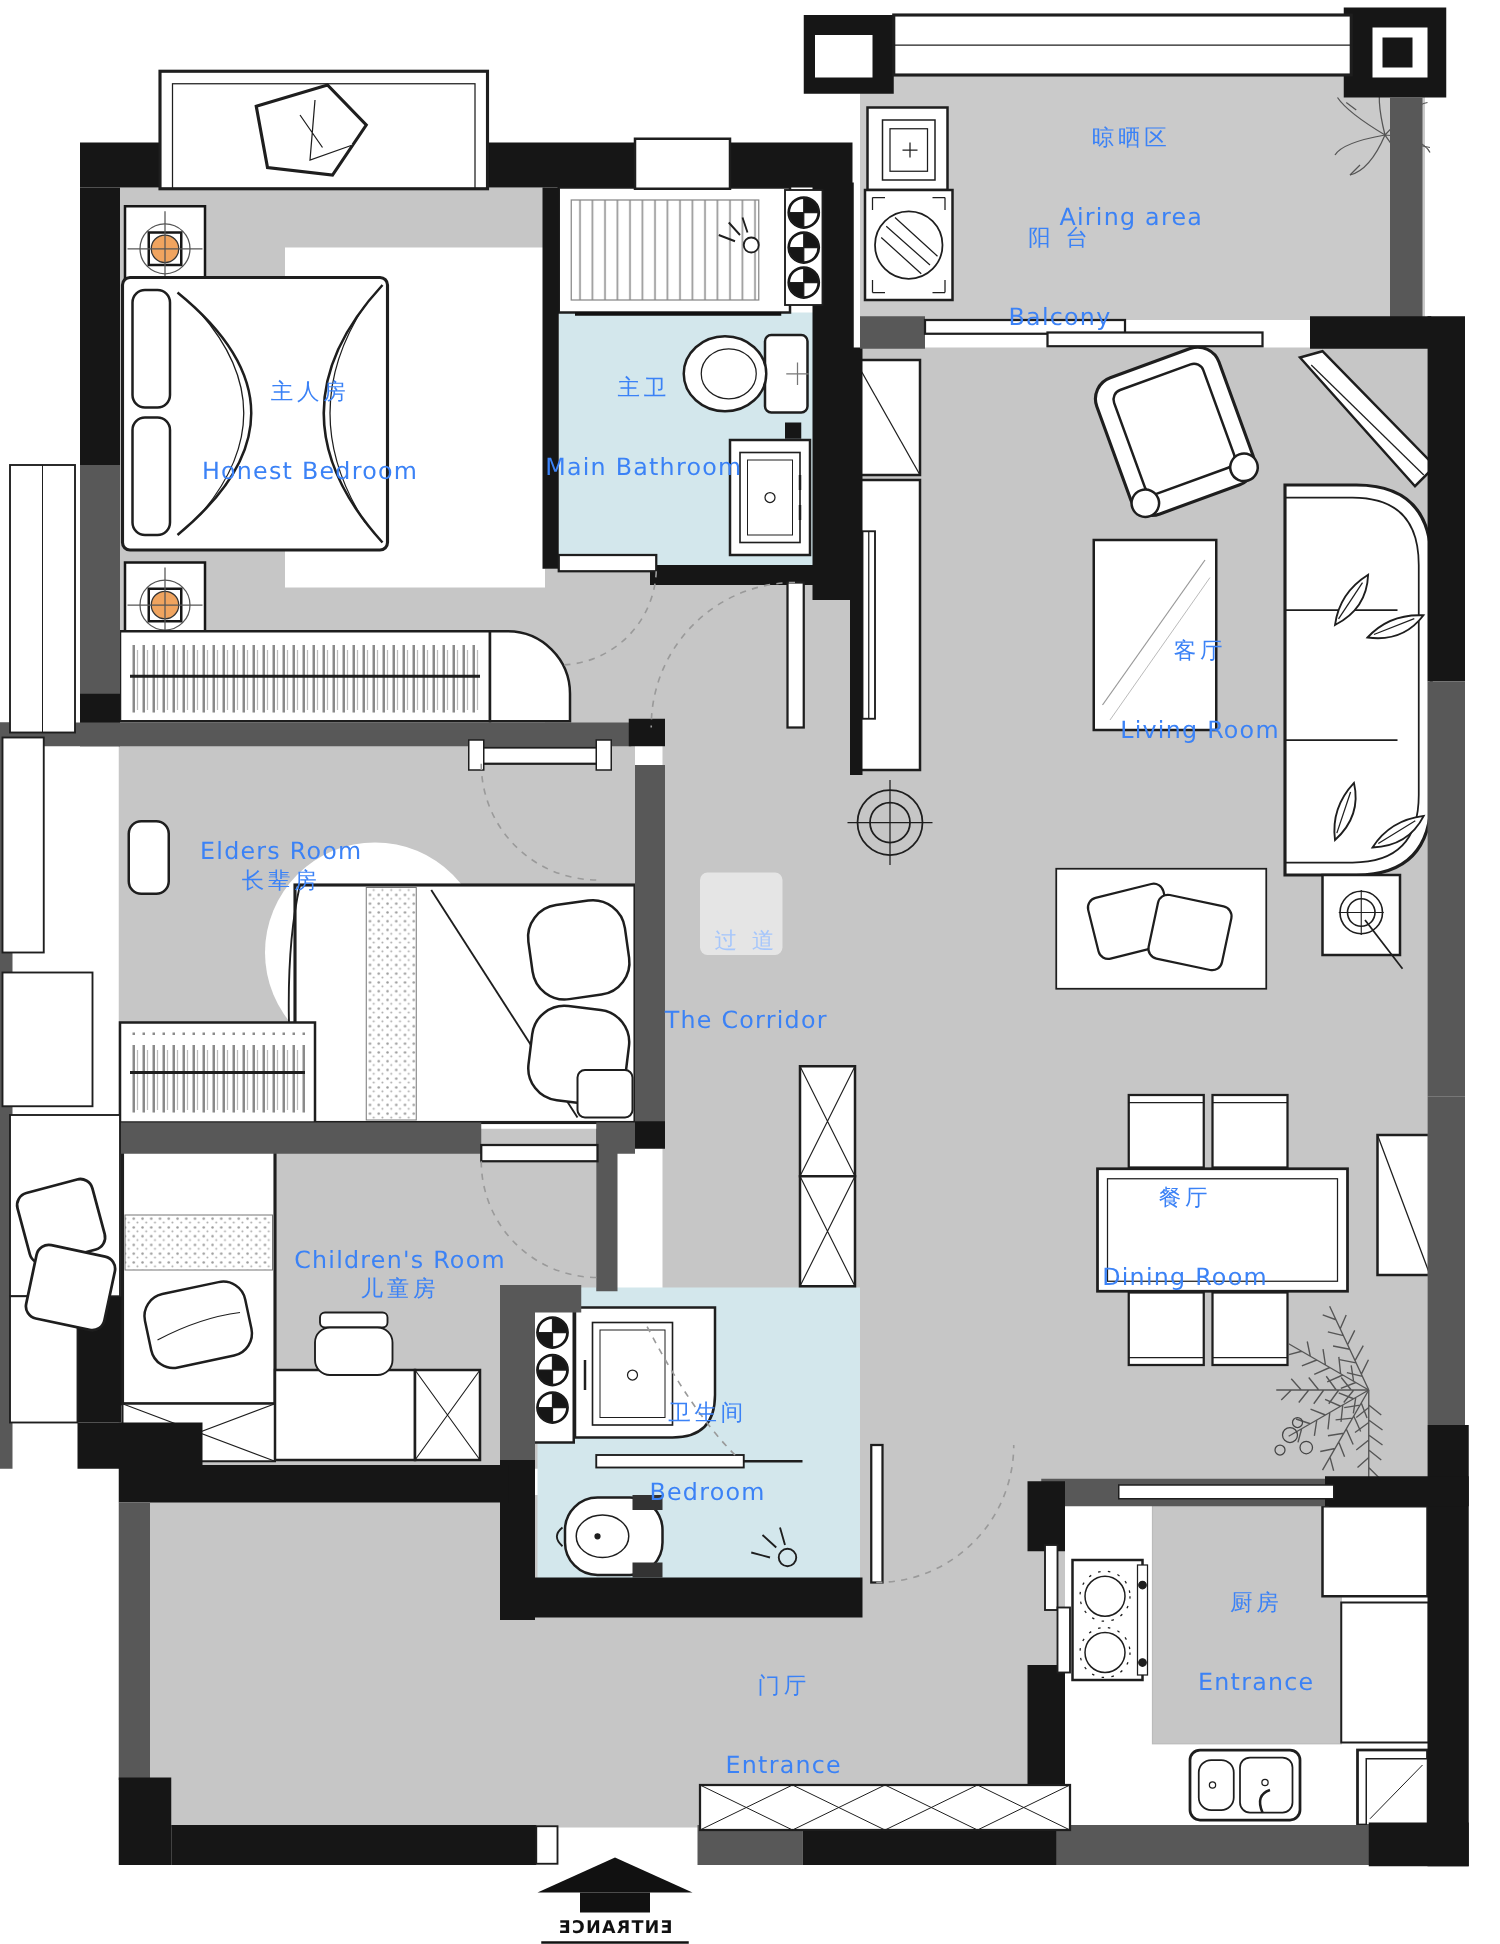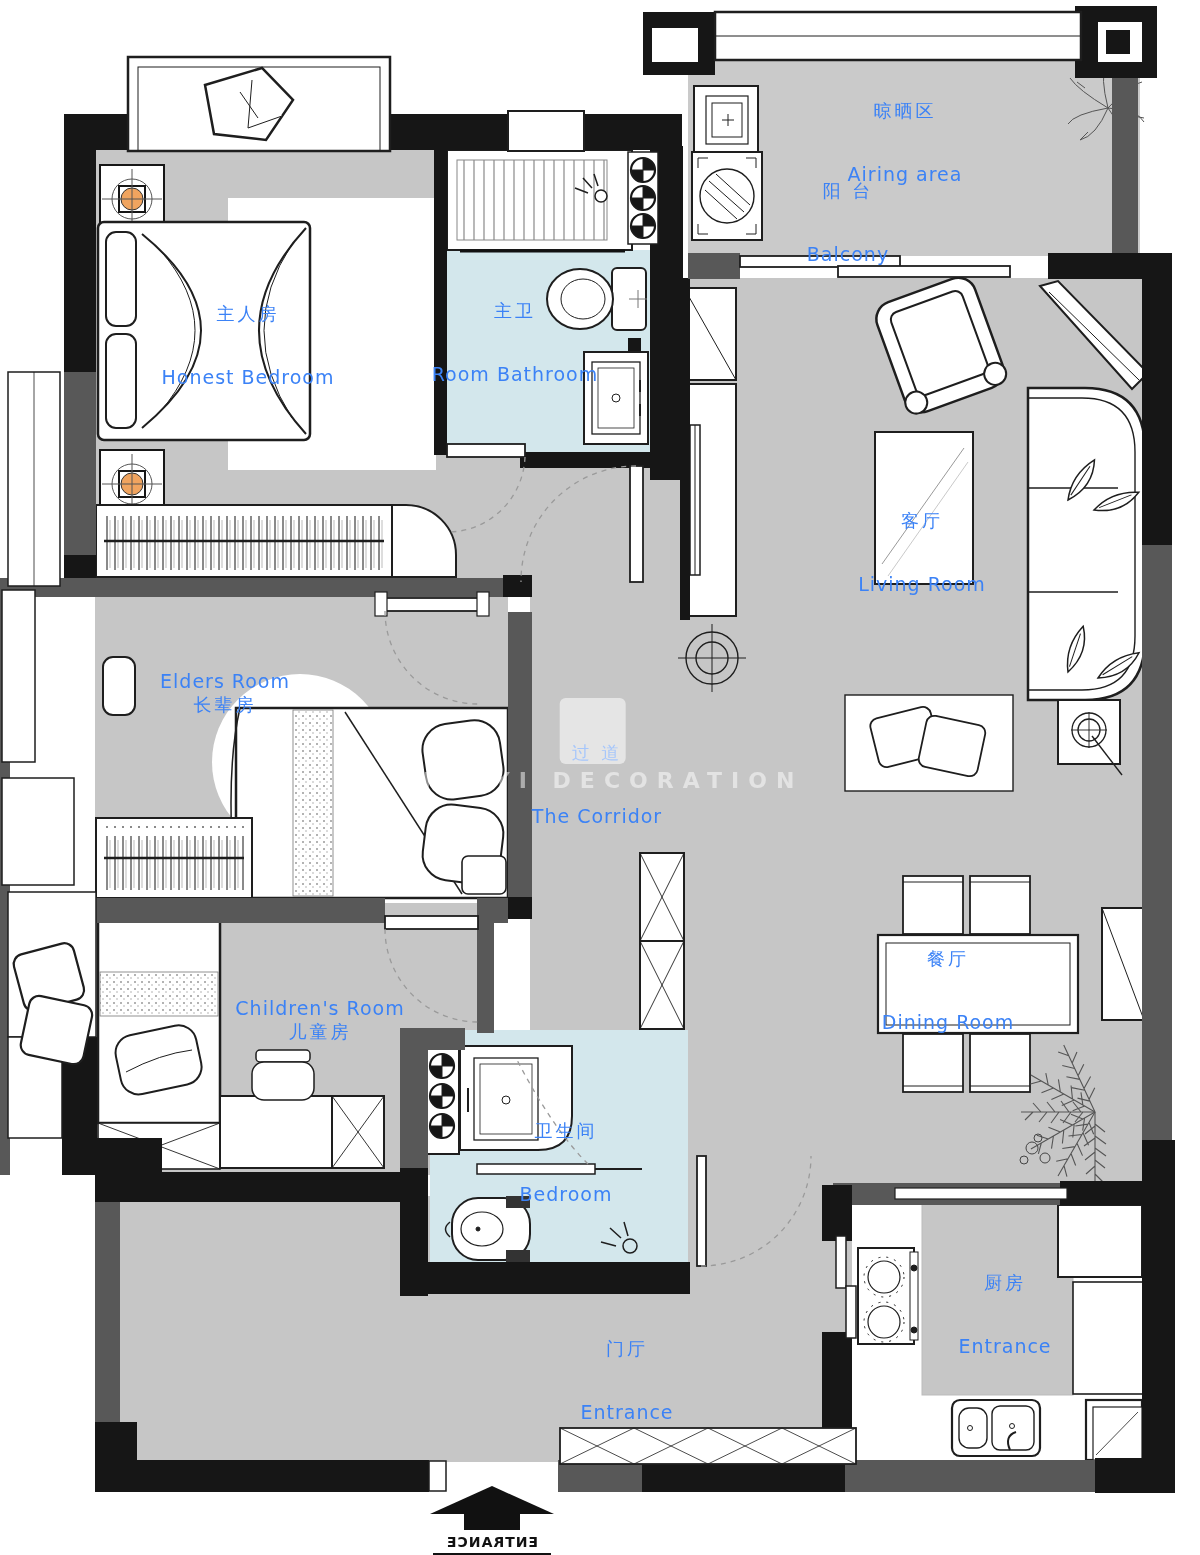--- a/index.html
+++ b/index.html
@@ -484,23 +484,23 @@
 <div class="room-label" style="left:848px;top:180px">
   <div class="lab-zh">阳 台</div>
   <div class="lab-en">Balcony</div>
 </div>
 <div class="room-label" style="left:248px;top:303px">
   <div class="lab-zh">主人房</div>
   <div class="lab-en">Honest Bedroom</div>
 </div>
 <div class="room-label" style="left:515px;top:300px">
   <div class="lab-zh">主卫</div>
-  <div class="lab-en">Room Bathroom</div>
-</div>
-<div class="room-label" style="left:922px;top:510px">
+  <div class="lab-en">Main Bathroom</div>
+</div>
+<div class="room-label" style="left:960px;top:510px">
   <div class="lab-zh">客厅</div>
   <div class="lab-en">Living Room</div>
 </div>
 <div class="room-label" style="left:225px;top:630px">
   <div class="lab-en">Elders Room</div>
   <div class="lab-zh">长辈房</div>
 </div>
 <div class="room-label" style="left:597px;top:742px">
   <div class="lab-zh">过 道</div>
   <div class="lab-en">The Corridor</div>
@@ -523,21 +523,20 @@
 </div>
 <div class="room-label" style="left:1005px;top:1272px">
   <div class="lab-zh">厨房</div>
   <div class="lab-en">Entrance</div>
 </div>
 
 <div class="watermark">
   <div class="wm-row">
     <span class="wm-logo"></span>
   </div>
-  <div class="wm-en">XINGYI DECORATION</div>
 </div>
 
 <div class="entrance-marker">
   <div class="arrow-head"></div>
   <div class="arrow-stem"></div>
   <div class="arrow-label">ENTRANCE</div>
   <div class="arrow-line"></div>
 </div>
 
 </body></html>

